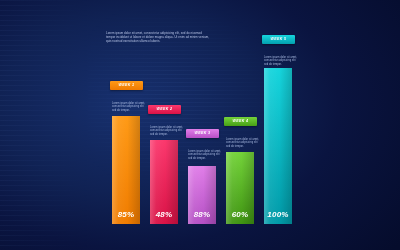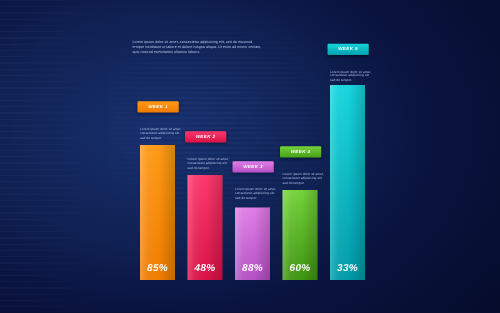--- a/index.html
+++ b/index.html
@@ -150,17 +150,17 @@
       <div class="badge c3" style="bottom:98px;">WEEK 4</div>
       <div class="blurb" style="bottom:76px;">Lorem ipsum dolor sit amet, consectetur adipisicing elit sed do tempor.</div>
       <div class="bar c3" style="height:72px;"></div>
       <div class="pct">60%</div>
     </div>
 
     <div class="col" style="left:264px;">
       <div class="badge c4" style="bottom:180px;">WEEK 5</div>
       <div class="blurb" style="bottom:158px;">Lorem ipsum dolor sit amet, consectetur adipisicing elit sed do tempor.</div>
       <div class="bar c4" style="height:156px;"></div>
-      <div class="pct">33%</div>
+      <div class="pct">100%</div>
     </div>
 
   </div>
 </div>
 
 </body></html>

